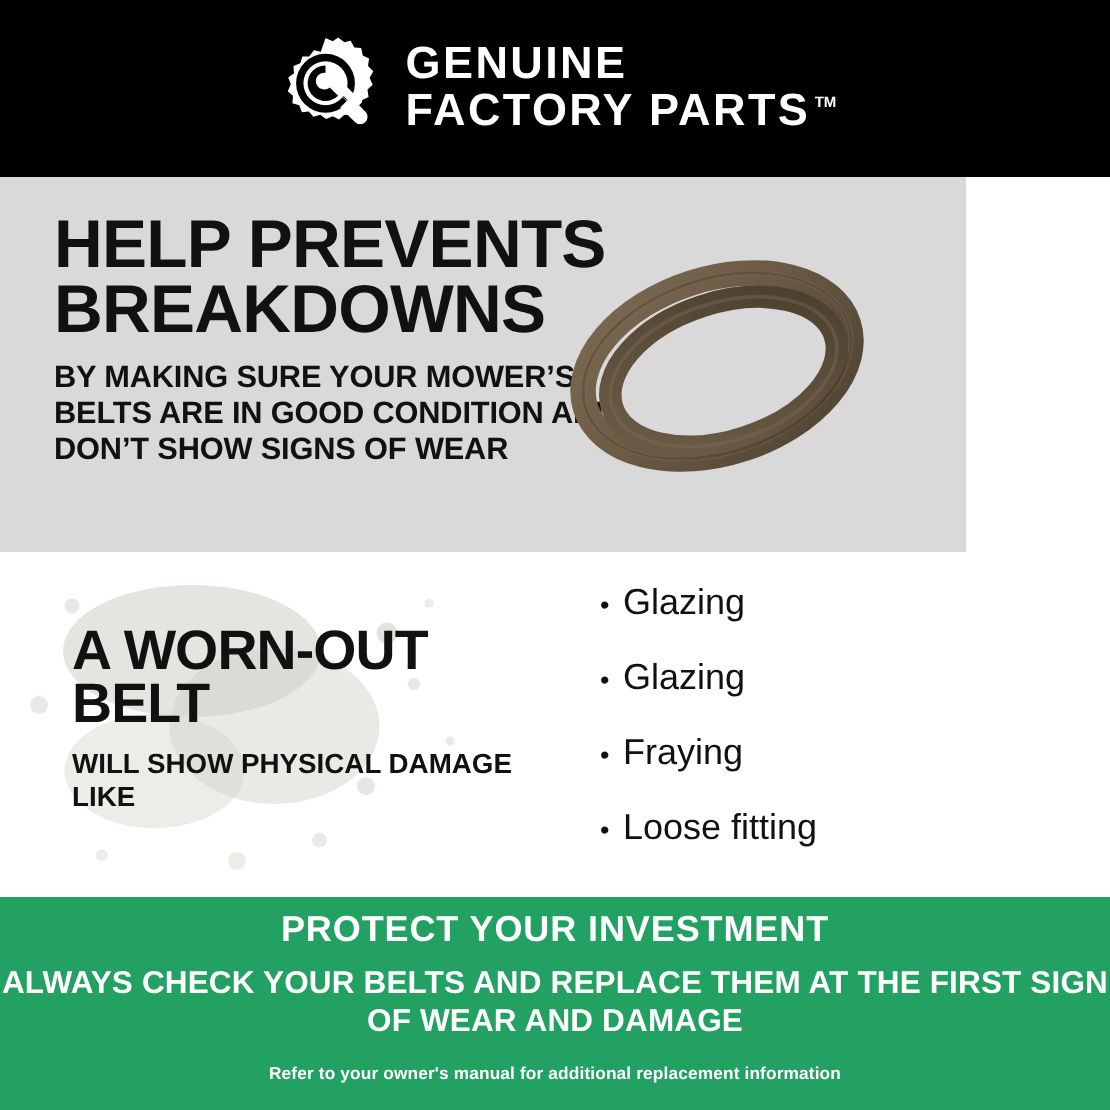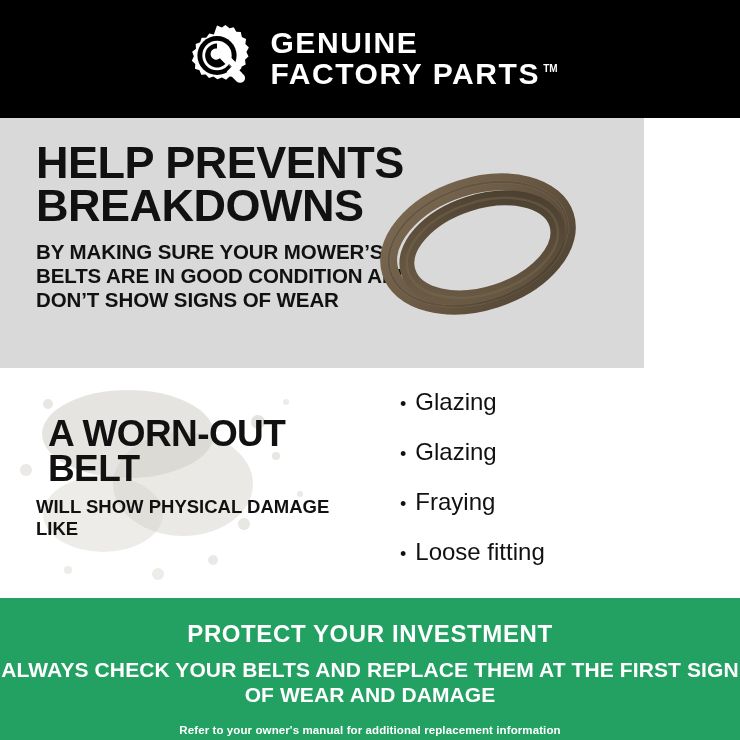--- a/index.html
+++ b/index.html
@@ -133,21 +133,21 @@
     letter-spacing: -0.6px;
     text-transform: uppercase;
     margin: 0 0 10px 12px;
   }
   .subcopy-two {
     color: #111111;
     font-weight: bold;
     font-size: 18.5px;
     line-height: 1.2;
     text-transform: uppercase;
-    margin: 0;
+    margin: 12px;
   }
   .symptom-list {
     position: absolute;
     left: 400px;
     top: 22px;
     margin: 0;
     padding: 0;
     list-style: none;
   }
   .symptom-list li {
@@ -170,21 +170,21 @@
     position: absolute;
     left: 0; top: 598px;
     width: 740px;
     height: 142px;
     background: #23a163;
     color: #ffffff;
     text-align: center;
   }
   .footer-title {
     margin: 0;
-    padding-top: 22px;
+    padding-top: 8px;
     font-size: 24px;
     font-weight: bold;
     letter-spacing: 0.6px;
     text-transform: uppercase;
   }
   .footer-sub {
     margin: 9px 0 0 0;
     font-size: 21px;
     font-weight: bold;
     line-height: 1.2;

